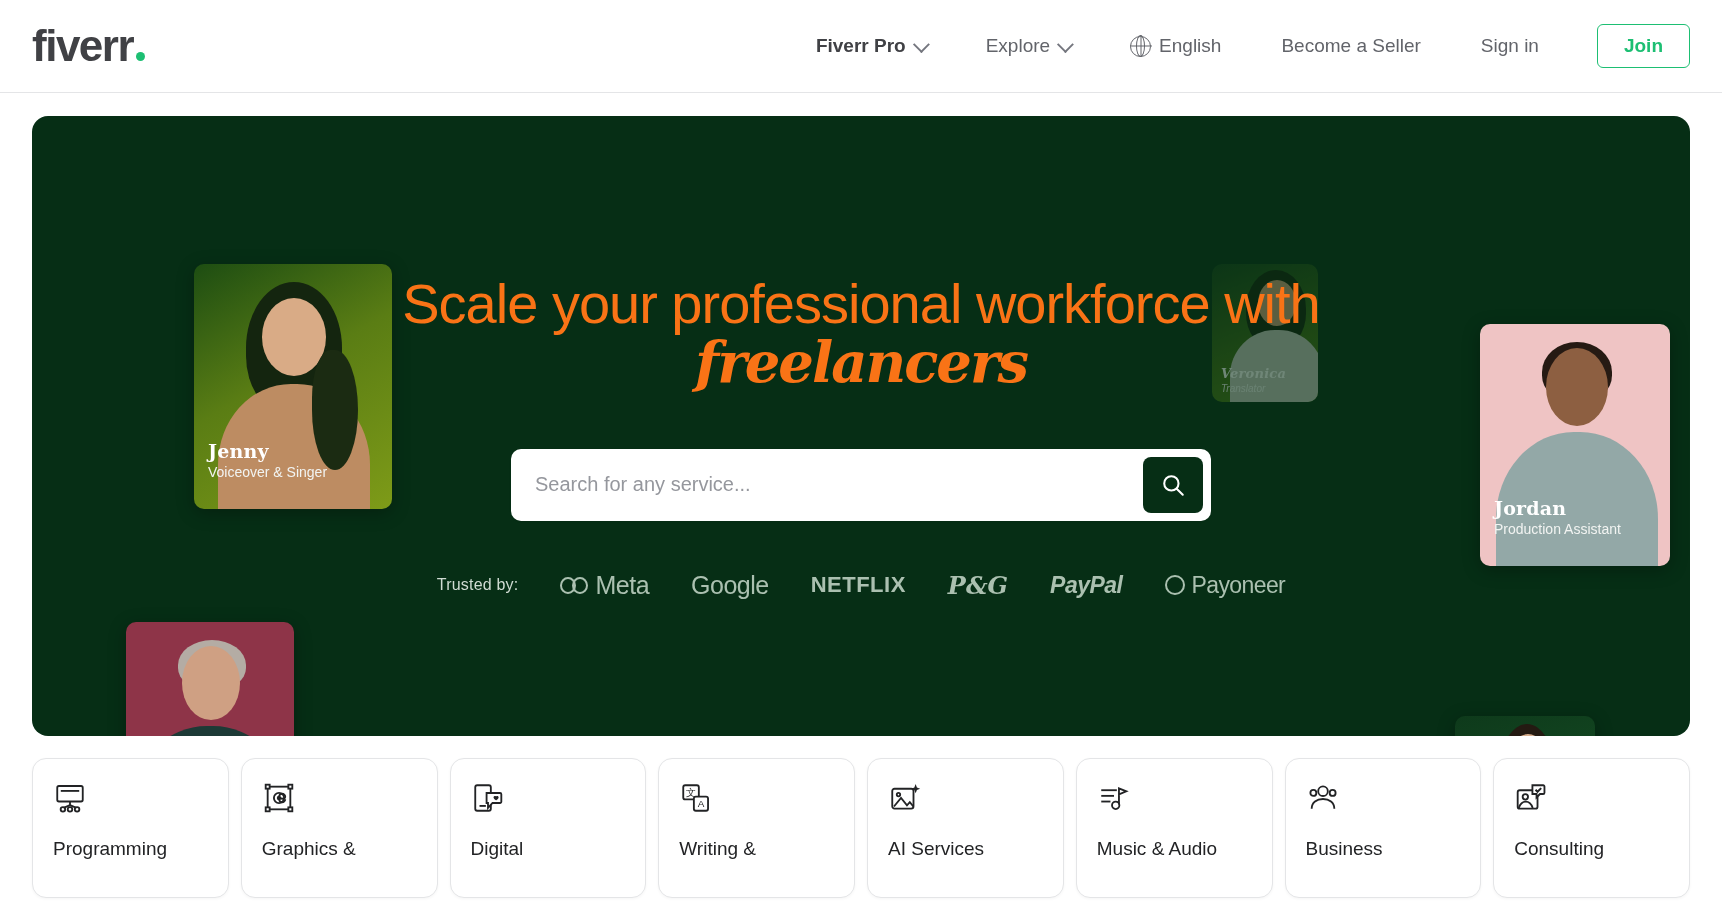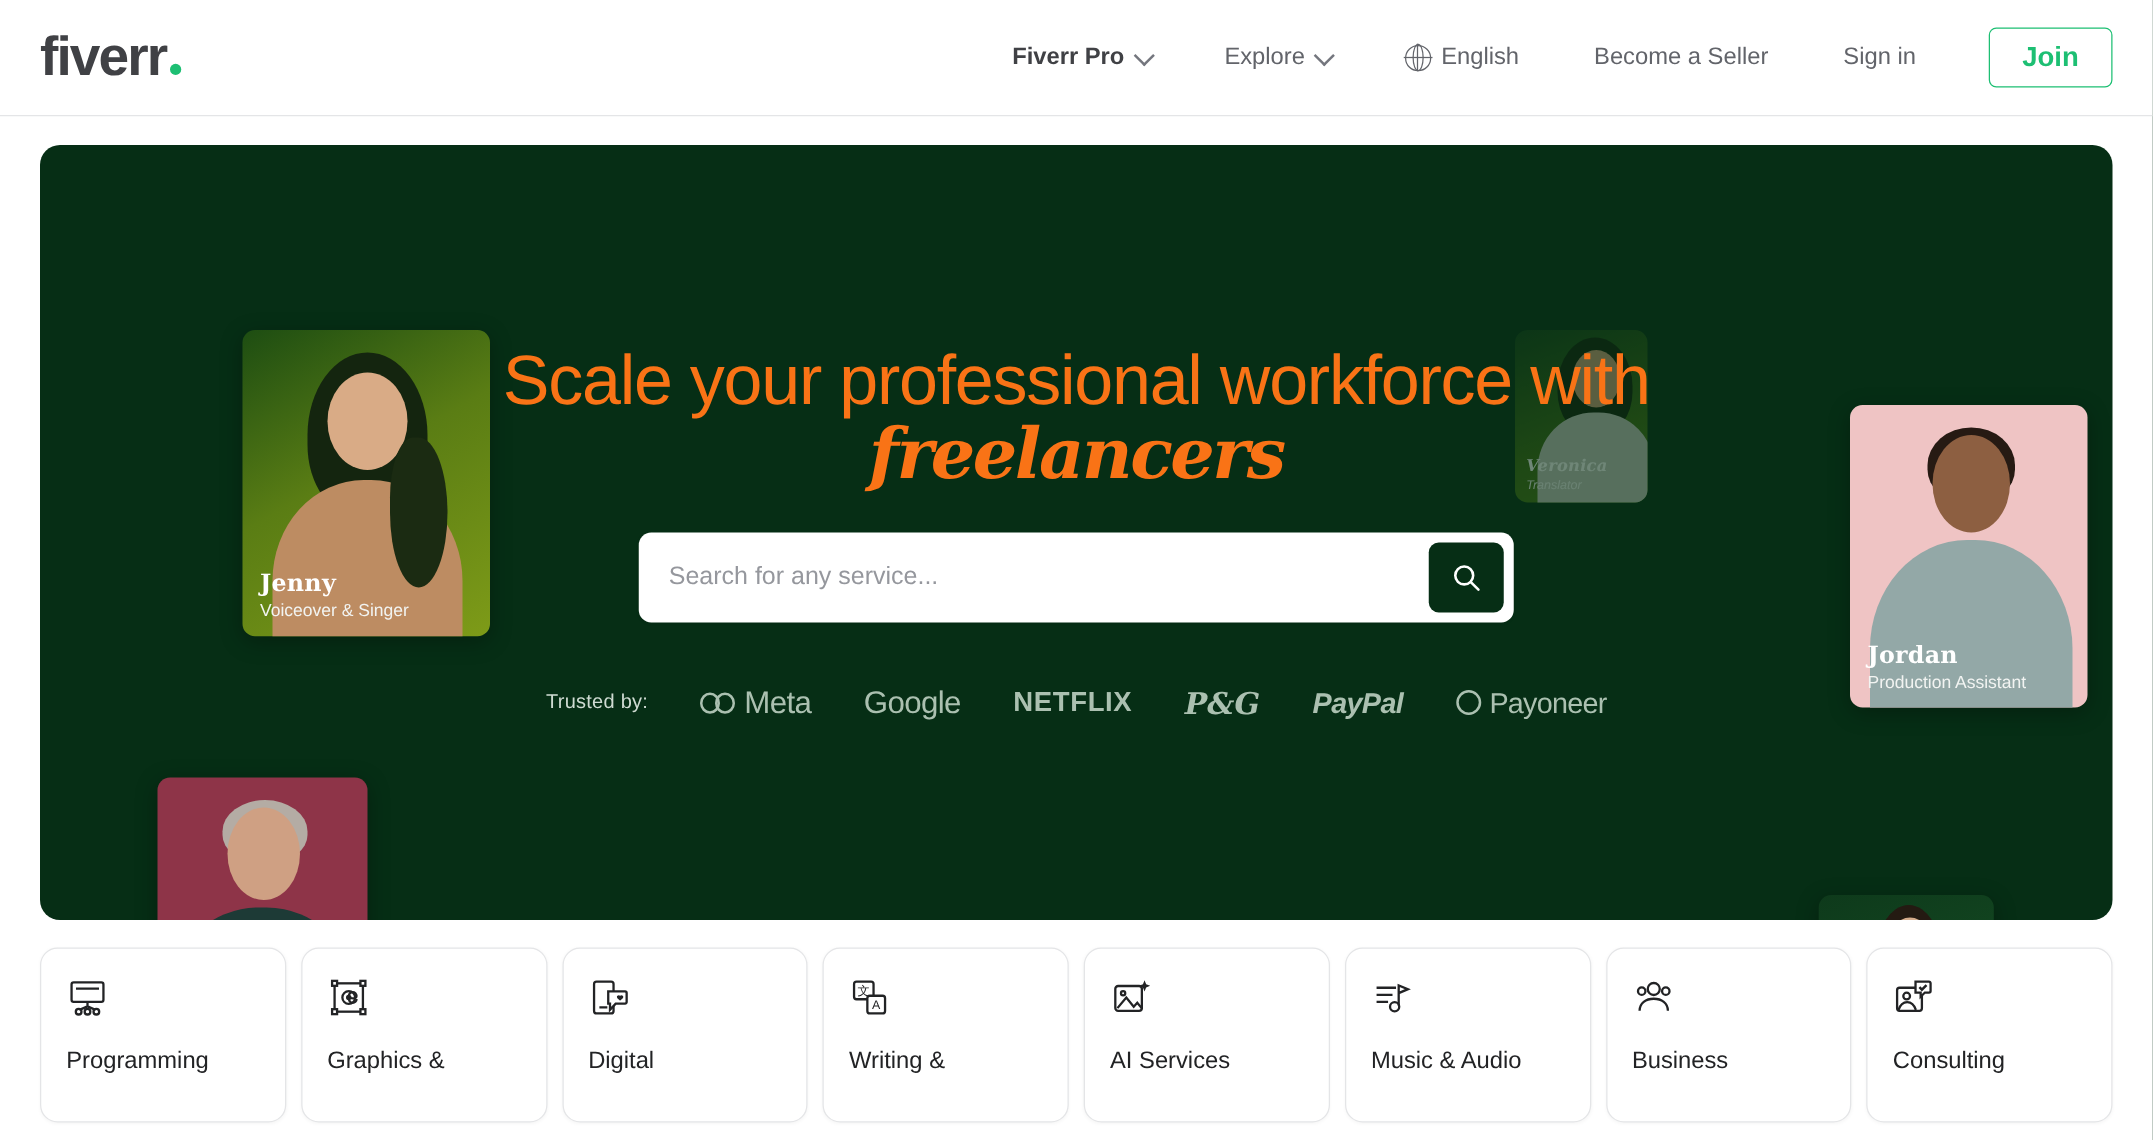--- a/index.html
+++ b/index.html
@@ -91,21 +91,21 @@
     position:absolute; left:50%; top:-1.6px; bottom:-1.6px;
     width: 9px; margin-left:-4.5px;
     border:1.6px solid #62646a; border-radius:50%;
   }
 
   .join-btn {
     margin-left: 20px;
     border: 1.5px solid #1dbf73;
     color: #1dbf73;
     background: #ffffff;
-    font-size: 22px;
+    font-size: 19px;
     font-weight: 600;
     border-radius: 6px;
     padding: 10px 26px;
     cursor: pointer;
     font-family: "Liberation Sans", sans-serif;
   }
 
   
   .hero-wrap { padding: 23px 32px 0 32px; }
 
@@ -137,21 +137,21 @@
     max-width: 1000px;
   }
   .headline .ital {
     font-family: "DejaVu Serif", serif;
     font-style: italic;
     font-weight: bold;
     letter-spacing: -2px;
   }
 
   .search-row {
-    margin-top: 32px;
+    margin-top: 56px;
     background: #ffffff;
     border-radius: 10px;
     padding: 8px;
     width: 700px;
     display: flex;
     align-items: center;
     box-shadow: 0 1px 2px rgba(0,0,0,.08);
   }
   .search-input {
     flex: 1;
@@ -217,21 +217,21 @@
   
   .pcard {
     position: absolute;
     border-radius: 10px;
     overflow: hidden;
     box-shadow: 0 4px 18px rgba(0,0,0,.28);
     z-index: 3;
   }
   .pcard .caption {
     position: absolute;
-    left: 14px; bottom: 12px;
+    left: 14px; bottom: 28px;
     z-index: 4;
   }
   .pcard .pname {
     font-family: "DejaVu Serif", serif;
     font-weight: bold;
     color: #ffffff;
     font-size: 19px;
     line-height: 1.1;
     letter-spacing: .2px;
   }

